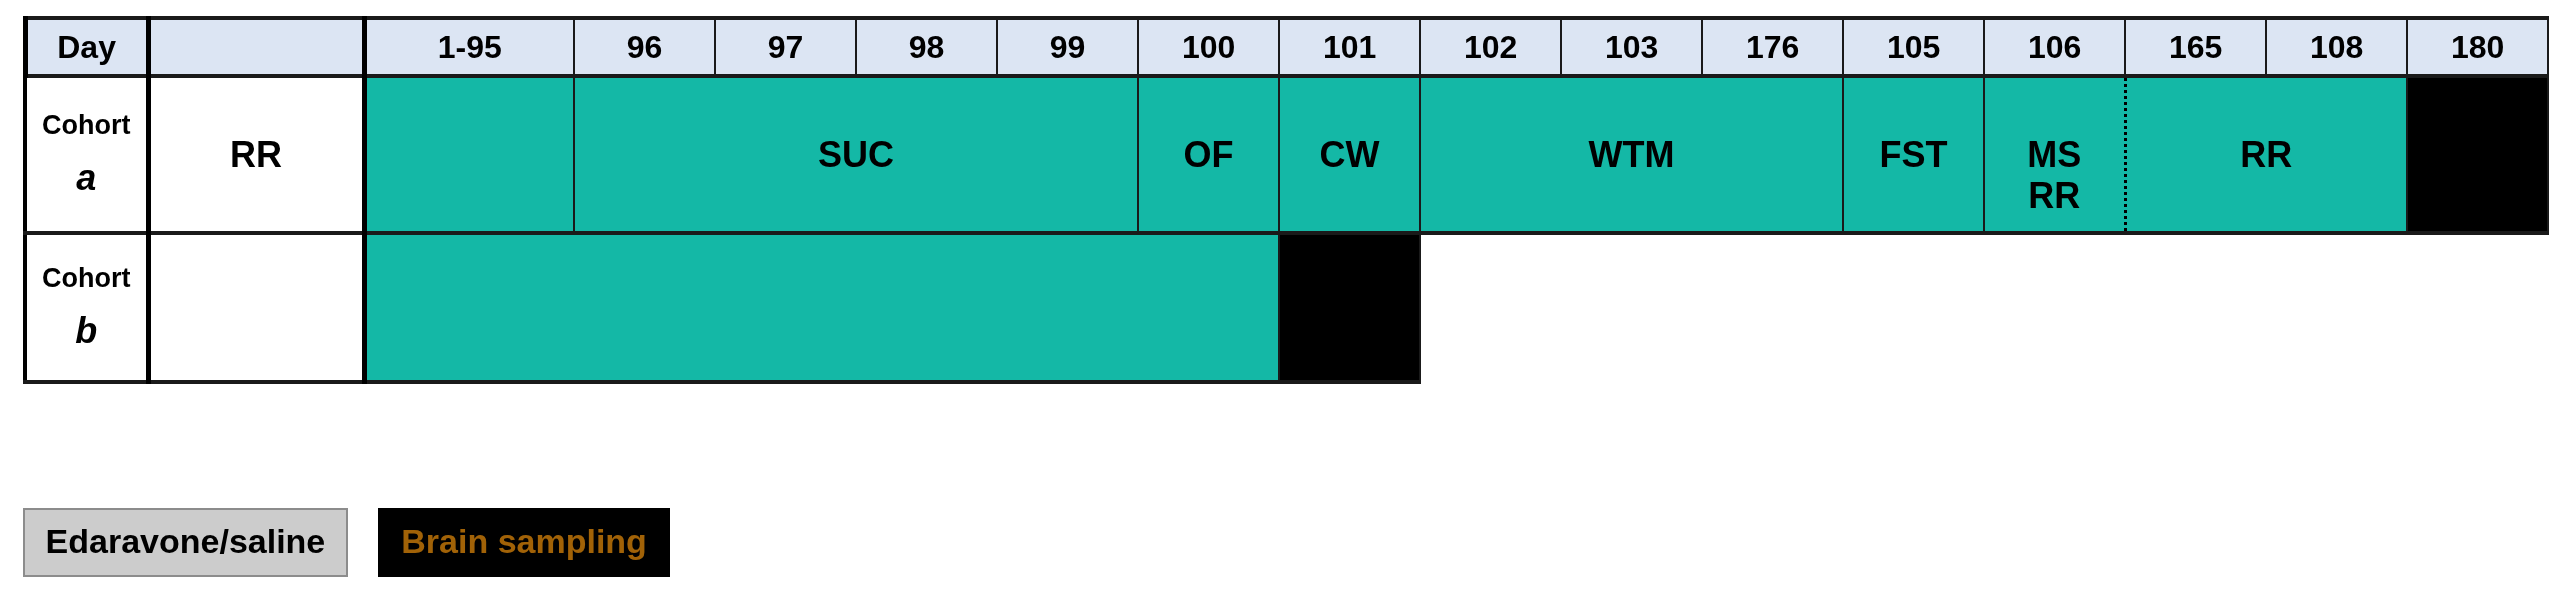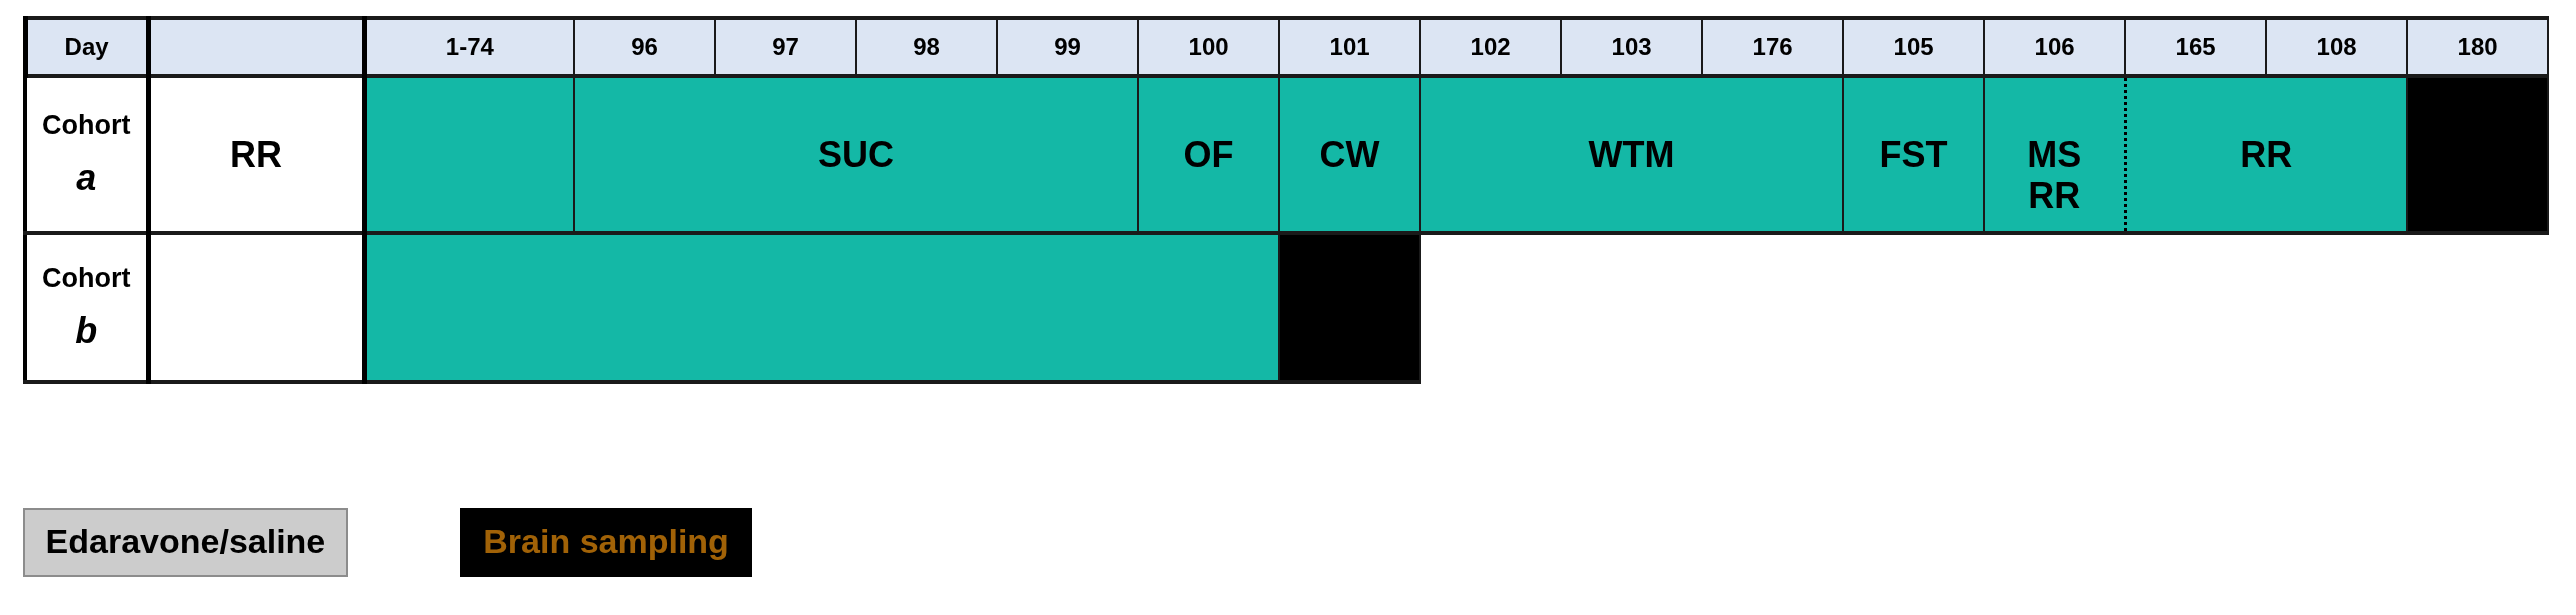--- a/index.html
+++ b/index.html
@@ -33,21 +33,21 @@
     vertical-align: middle;
     font-weight: bold;
     color: #000000;
     box-sizing: border-box;
   }
 
   
   .hdr td {
     background: #dce5f3;
     height: 58px;
-    font-size: 24px;
+    font-size: 32px;
     border-top: 4px solid #1a1a1a;
     border-bottom: 4px solid #1a1a1a;
     border-left: 2.4px solid #1a1a1a;
     border-right: 2.4px solid #1a1a1a;
   }
   .hdr td.thickleft  { border-left: 5.6px solid #000000; }
   .hdr td.thickright { border-right: 5.6px solid #000000; }
 
   
   .rowa td, .rowb td {
@@ -100,21 +100,21 @@
   .dagger { font-size: 42px; font-weight: normal; line-height: 1; }
   .dagger-2 { letter-spacing: 3.2px; }
 
   
   .legend {
     position: absolute;
     left: 22.6px;
     top: 508px;
     display: flex;
     align-items: center;
-    gap: 112px;
+    gap: 30px;
   }
   .legend-box {
     font-size: 34px;
     font-weight: bold;
     padding: 13px 21px 14.5px 21px;
     line-height: 1.1;
     white-space: nowrap;
   }
   .legend-box.grey {
     background: #cccccc;
@@ -149,21 +149,21 @@
       <col style="width:141px">
       <col style="width:141px">
       <col style="width:141px">
       <col style="width:141px">
     </colgroup>
 
     <tbody>
         <tr class="hdr">
       <td class="thickleft thickright">Day</td>
       <td class="thickright"></td>
-      <td>1-74</td>
+      <td>1-95</td>
       <td>96</td>
       <td>97</td>
       <td>98</td>
       <td>99</td>
       <td>100</td>
       <td>101</td>
       <td>102</td>
       <td>103</td>
       <td>176</td>
       <td>105</td>

